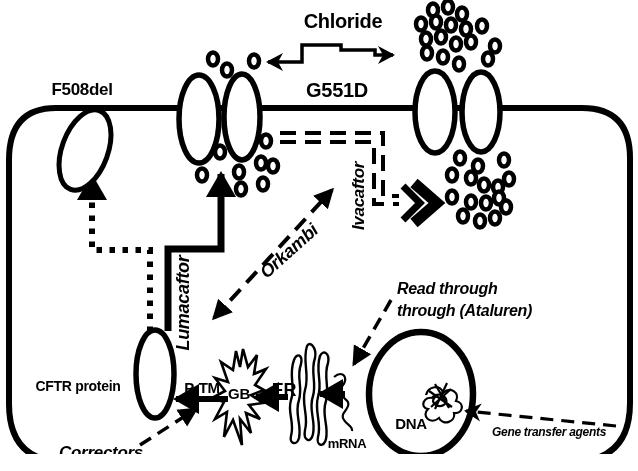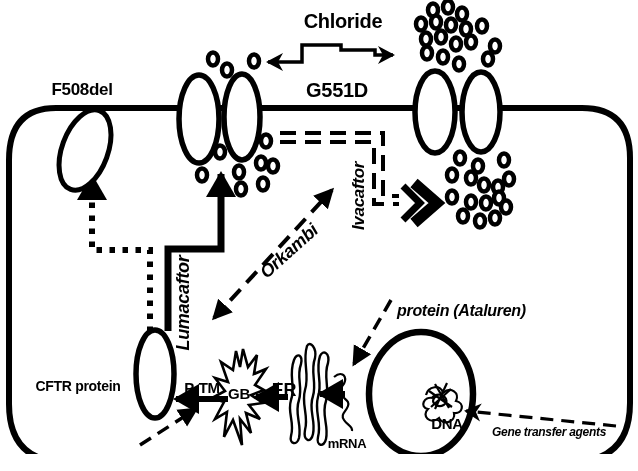--- a/index.html
+++ b/index.html
@@ -203,21 +203,23 @@
   <div class="label" style="left:78px;top:386px;font-size:14px;">CFTR protein</div>
 
   <div class="label" style="left:202px;top:387px;font-size:15px;">P-TM</div>
 
   <div class="label" style="left:239px;top:393px;font-size:15px;">GB</div>
 
   <div class="label" style="left:284px;top:390px;font-size:18px;">ER</div>
 
   <div class="label" style="left:347px;top:443px;font-size:13px;">mRNA</div>
 
-  <div class="label" style="left:411px;top:423px;font-size:15px;margin-left:36px;">DNA</div>
-
-
-
-  <div class="label it leftal" style="left:397px;top:311px;font-size:16px;">protein (Ataluren)</div>
+  <div class="label" style="left:411px;top:423px;font-size:15px;">DNA</div>
+
+  <div class="label it" style="left:101px;top:452px;font-size:17px;">Correctors</div>
+
+  <div class="label it leftal" style="left:397px;top:289px;font-size:16px;">Read through</div>
+
+  <div class="label it leftal" style="left:397px;top:311px;font-size:16px;">through (Ataluren)</div>
 
   <div class="label it" style="left:549px;top:432px;font-size:12px;">Gene transfer agents</div>
 
 </div>
 
 </body></html>

